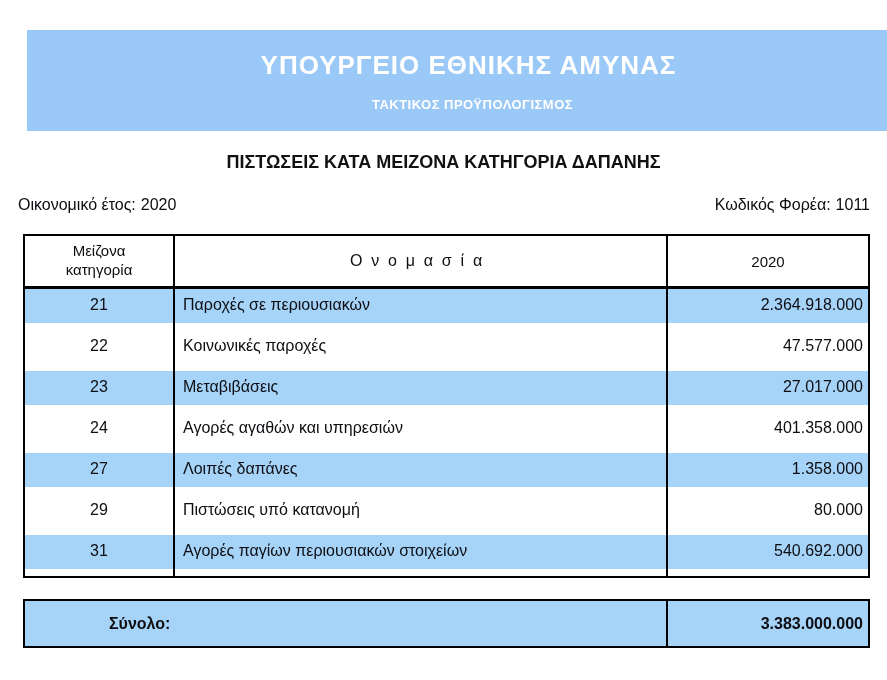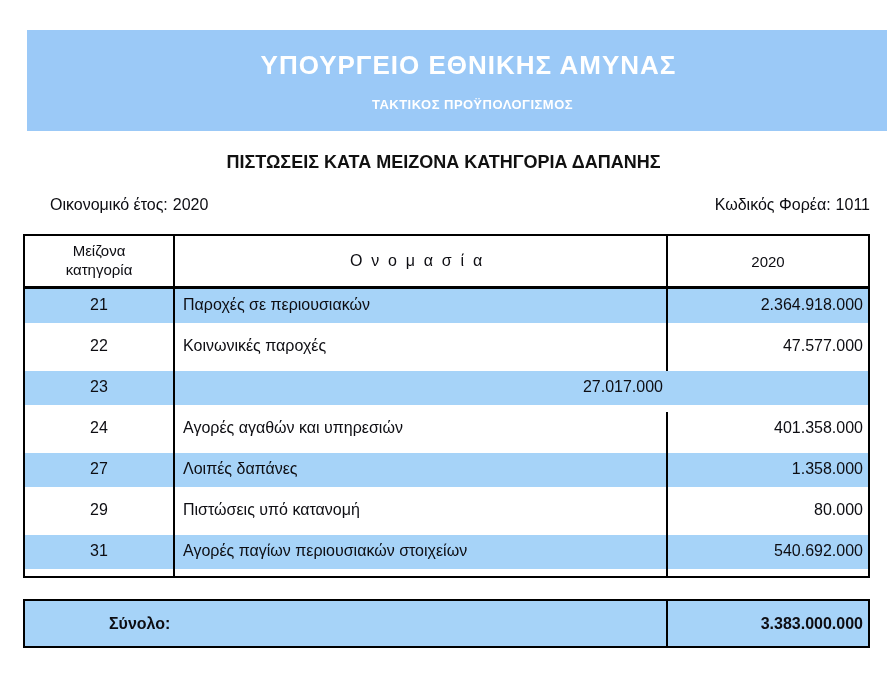--- a/index.html
+++ b/index.html
@@ -33,21 +33,21 @@
     position:absolute;left:0;top:152px;width:100%;
     text-align:center;font-size:18px;font-weight:bold;color:#111;
   }
 
   
   .meta{
     position:absolute;left:18px;top:196px;width:852px;
     display:flex;justify-content:space-between;font-size:16px;
   }
   .meta-item span{white-space:pre;}
-  .meta-item .lbl{margin-right:5px;margin-left:32px;}
+  .meta-item .lbl{margin-right:5px;}
 
   
   .budget-table{
     position:absolute;left:23px;top:234px;width:847px;
     border:2px solid var(--border);background:#fff;box-sizing:border-box;
   }
   .t-header{
     display:grid;grid-template-columns:150px 1fr 200px;
     height:50px;border-bottom:3px solid var(--border);
   }
@@ -119,20 +119,21 @@
         <div class="c-name">Παροχές σε περιουσιακών</div>
         <div class="c-value">2.364.918.000</div>
       </div>
       <div class="t-row">
         <div class="c-category">22</div>
         <div class="c-name">Κοινωνικές παροχές</div>
         <div class="c-value">47.577.000</div>
       </div>
       <div class="t-row blue">
         <div class="c-category">23</div>
+        <div class="c-name">Μεταβιβάσεις</div>
         <div class="c-value">27.017.000</div>
       </div>
       <div class="t-row">
         <div class="c-category">24</div>
         <div class="c-name">Αγορές αγαθών και υπηρεσιών</div>
         <div class="c-value">401.358.000</div>
       </div>
       <div class="t-row blue">
         <div class="c-category">27</div>
         <div class="c-name">Λοιπές δαπάνες</div>

